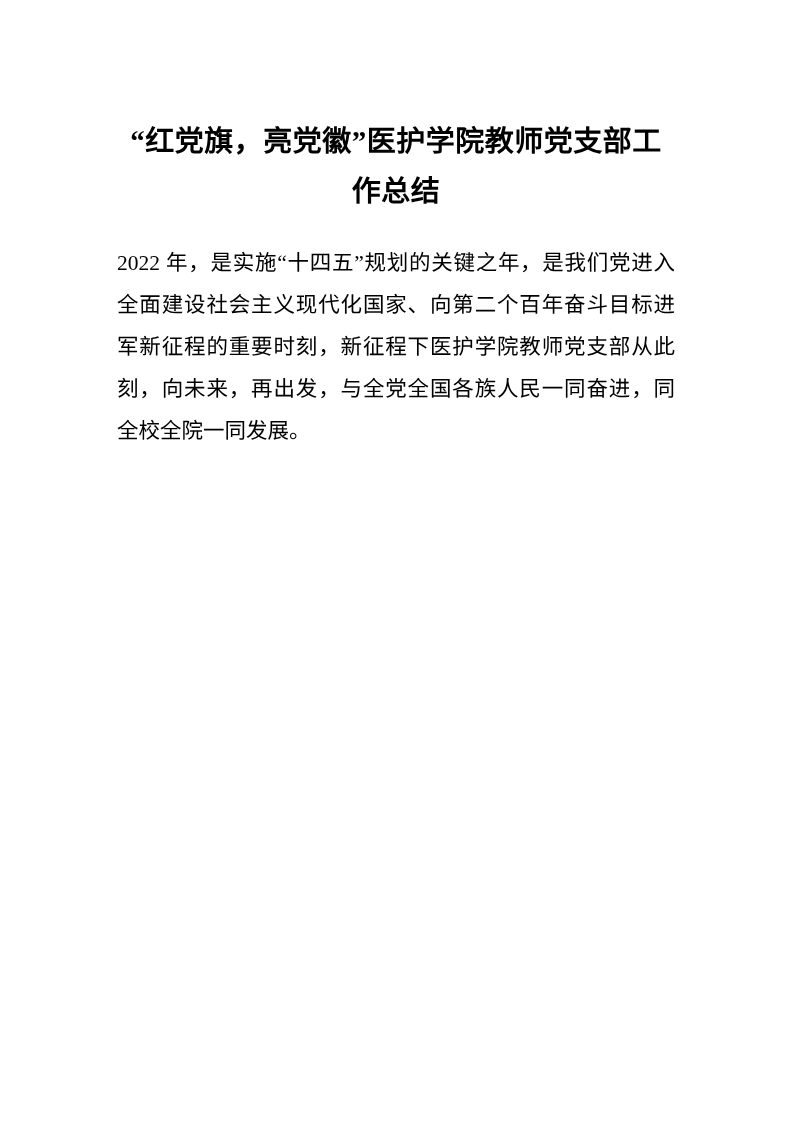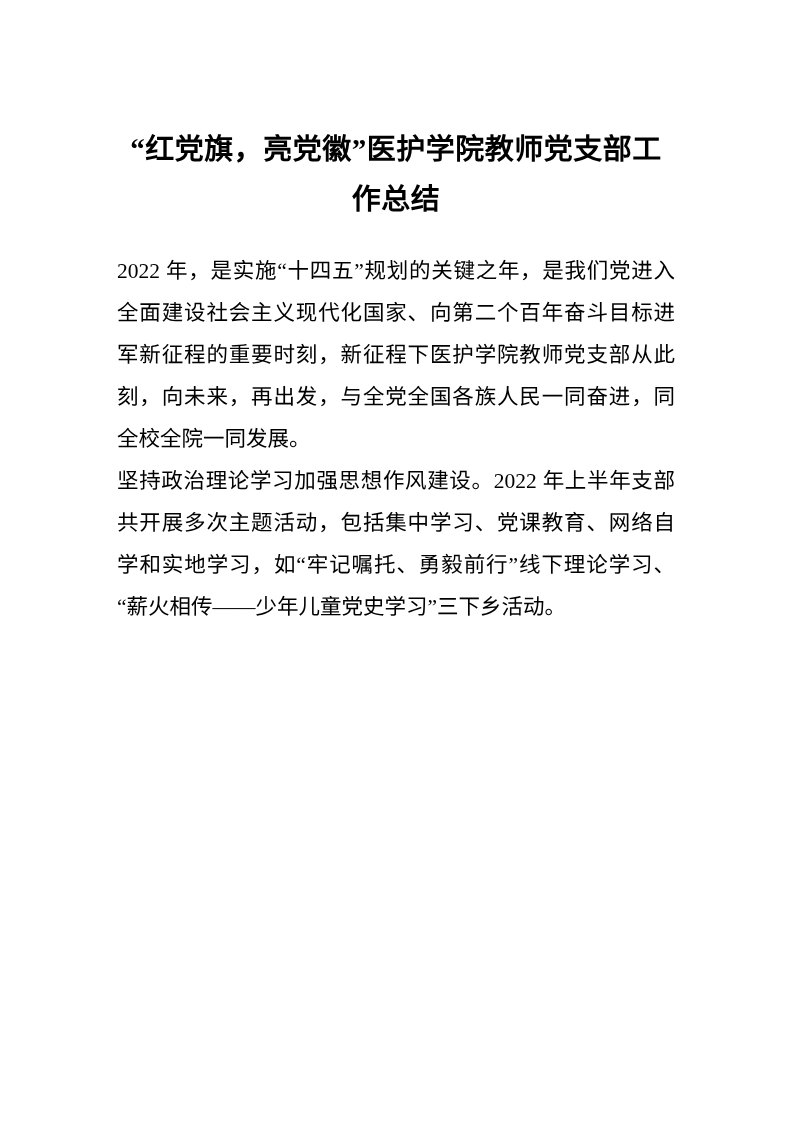--- a/index.html
+++ b/index.html
@@ -13,21 +13,21 @@
     height: 1122px;
     margin: 0;
     background: #ffffff;
     color: #000000;
     font-family: "Liberation Serif", "DejaVu Serif", serif;
     overflow: hidden;
   }
   .content {
     position: absolute;
     left: 117px;
-    top: 124px;
+    top: 116px;
     width: 558px;
   }
   .doc-title {
     margin: 0;
     font-size: 29px;
     line-height: 50px;
     font-weight: 700;
     text-align: center;
     letter-spacing: 0.5px;
   }
@@ -44,16 +44,15 @@
   }
 </style>
 </head>
 <body>
 
 <div class="page" style="background: rgb(255, 255, 255); color: rgb(0, 0, 0);">
   <div class="content">
     <h1 class="doc-title">“红党旗，亮党徽”医护学院教师党支部工作总结</h1>
     <div class="doc-body">
         <div class="para paragraph">2022 年，是实施“十四五”规划的关键之年，是我们党进入全面建设社会主义现代化国家、向第二个百年奋斗目标进军新征程的重要时刻，新征程下医护学院教师党支部从此刻，向未来，再出发，与全党全国各族人民一同奋进，同全校全院一同发展。</div>
-        <div class="para paragraph">坚持政治理论学习加强思想作风建设。2022 年上半年支部共开展多次主题活动，包括集中学习、党课教育、网络自学和实地学习，如“牢记嘱托、勇毅前行”线下理论学习、“薪火相传——少年儿童党史学习”三下乡活动。</div>
       </div>
   </div>
 </div>
 
 </body></html>

